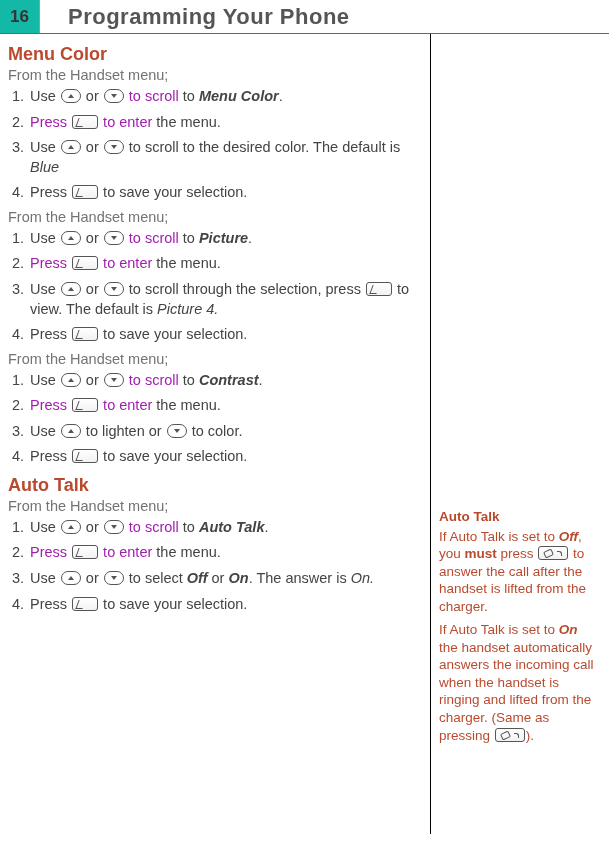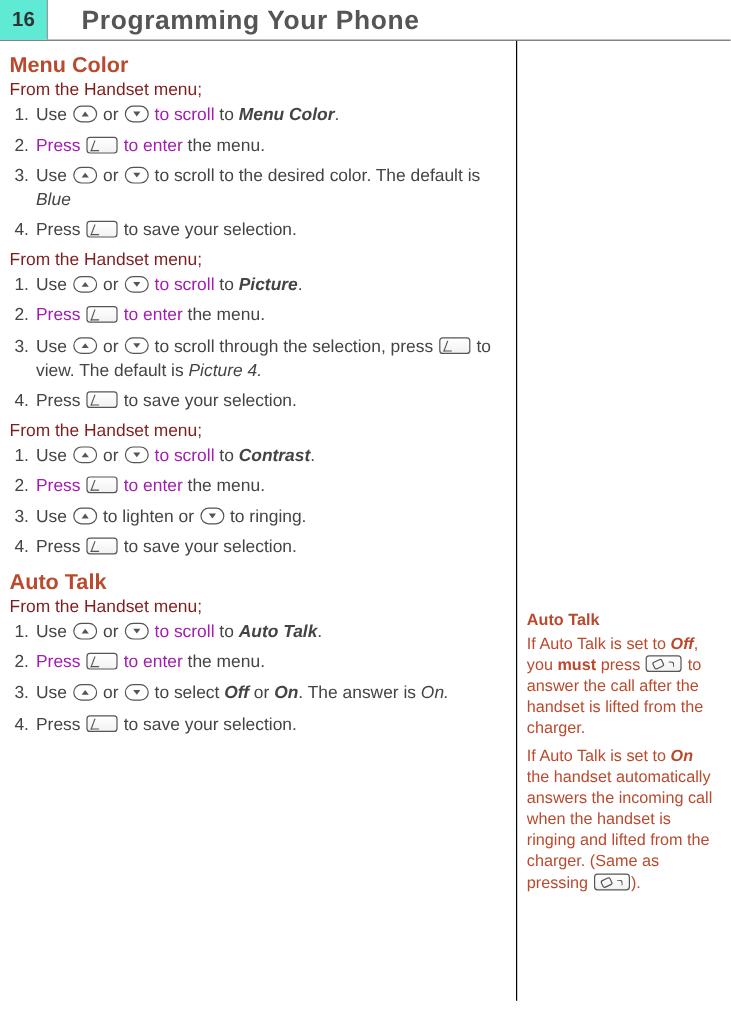--- a/index.html
+++ b/index.html
@@ -6,21 +6,21 @@
   body {
     font-family: Arial, Helvetica, sans-serif;
     width: 609px;
     height: 845px;
     background: #fff;
     position: relative;
     color: #333;
   }
   .header-row { display: flex; align-items: stretch; height: 34px; border-bottom: 1px solid #666; }
   .page-num {
-    width: 40px; background: #5eead4;
+    width: 40px; background: #14b8a6;
     display: flex; align-items: center; justify-content: center;
     font-weight: bold; font-size: 17px; color: #333;
     border-right: 1px solid #999;
   }
   .chapter-title {
     flex: 1; padding-left: 28px; display: flex; align-items: center;
     font-size: 22px; font-weight: 600; color: #555;
     letter-spacing: 0.5px;
     font-family: "Trebuchet MS", Arial, sans-serif;
   }
@@ -32,21 +32,21 @@
     padding: 8px 6px 6px 8px;
     min-height: 800px;
     position: relative;
   }
   .section-title {
     font-size: 18px; font-weight: 700; color: #b94a2e;
     margin-top: 8px; margin-bottom: 2px;
     font-family: "Trebuchet MS", Arial, sans-serif;
   }
   .section-title.first { margin-top: 2px; }
-  .intro { font-size: 14.5px; color: #7f1d1d; margin-bottom: 2px; }
+  .intro { font-size: 14.5px; color: #737373; margin-bottom: 2px; }
   ol { list-style: none; counter-reset: step; padding-left: 4px; }
   ol li { counter-increment: step; font-size: 14.5px; color: #444; margin: 4px 0 6px 0; line-height: 1.35; position: relative; padding-left: 18px; }
   ol li::before { content: counter(step) "."; position: absolute; left: 0; top: 0; }
   .orange { color: #a21caf; }
   .bold-italic { font-weight: 700; font-style: italic; }
   .italic { font-style: italic; margin-top: 12px; }
   .bold { font-weight: 700; }
   .icon-ring {
     display: inline-flex; width: 20px; height: 14px;
     border: 1.3px solid #555; border-radius: 8px;
@@ -144,21 +144,21 @@
 
     <div class="intro">From the Handset menu;</div>
     <ol>
       <li>
         <span>Use </span><span class="icon-ring up"></span><span> or </span><span class="icon-ring down"></span><span class="orange"> to scroll</span><span> to </span><span class="bold-italic">Contrast</span><span>.</span>
       </li>
       <li>
         <span class="orange">Press </span><span class="icon-key"></span><span class="orange"> to enter</span><span> the menu.</span>
       </li>
       <li>
-        <span>Use </span><span class="icon-ring up"></span><span> to lighten or </span><span class="icon-ring down"></span><span> to ringing.</span>
+        <span>Use </span><span class="icon-ring up"></span><span> to lighten or </span><span class="icon-ring down"></span><span> to color.</span>
       </li>
       <li>
         <span>Press </span><span class="icon-key"></span><span> to save your selection.</span>
       </li>
     </ol>
 
     <div class="section-title">Auto Talk</div>
     <div class="intro">From the Handset menu;</div>
     <ol>
       <li>

